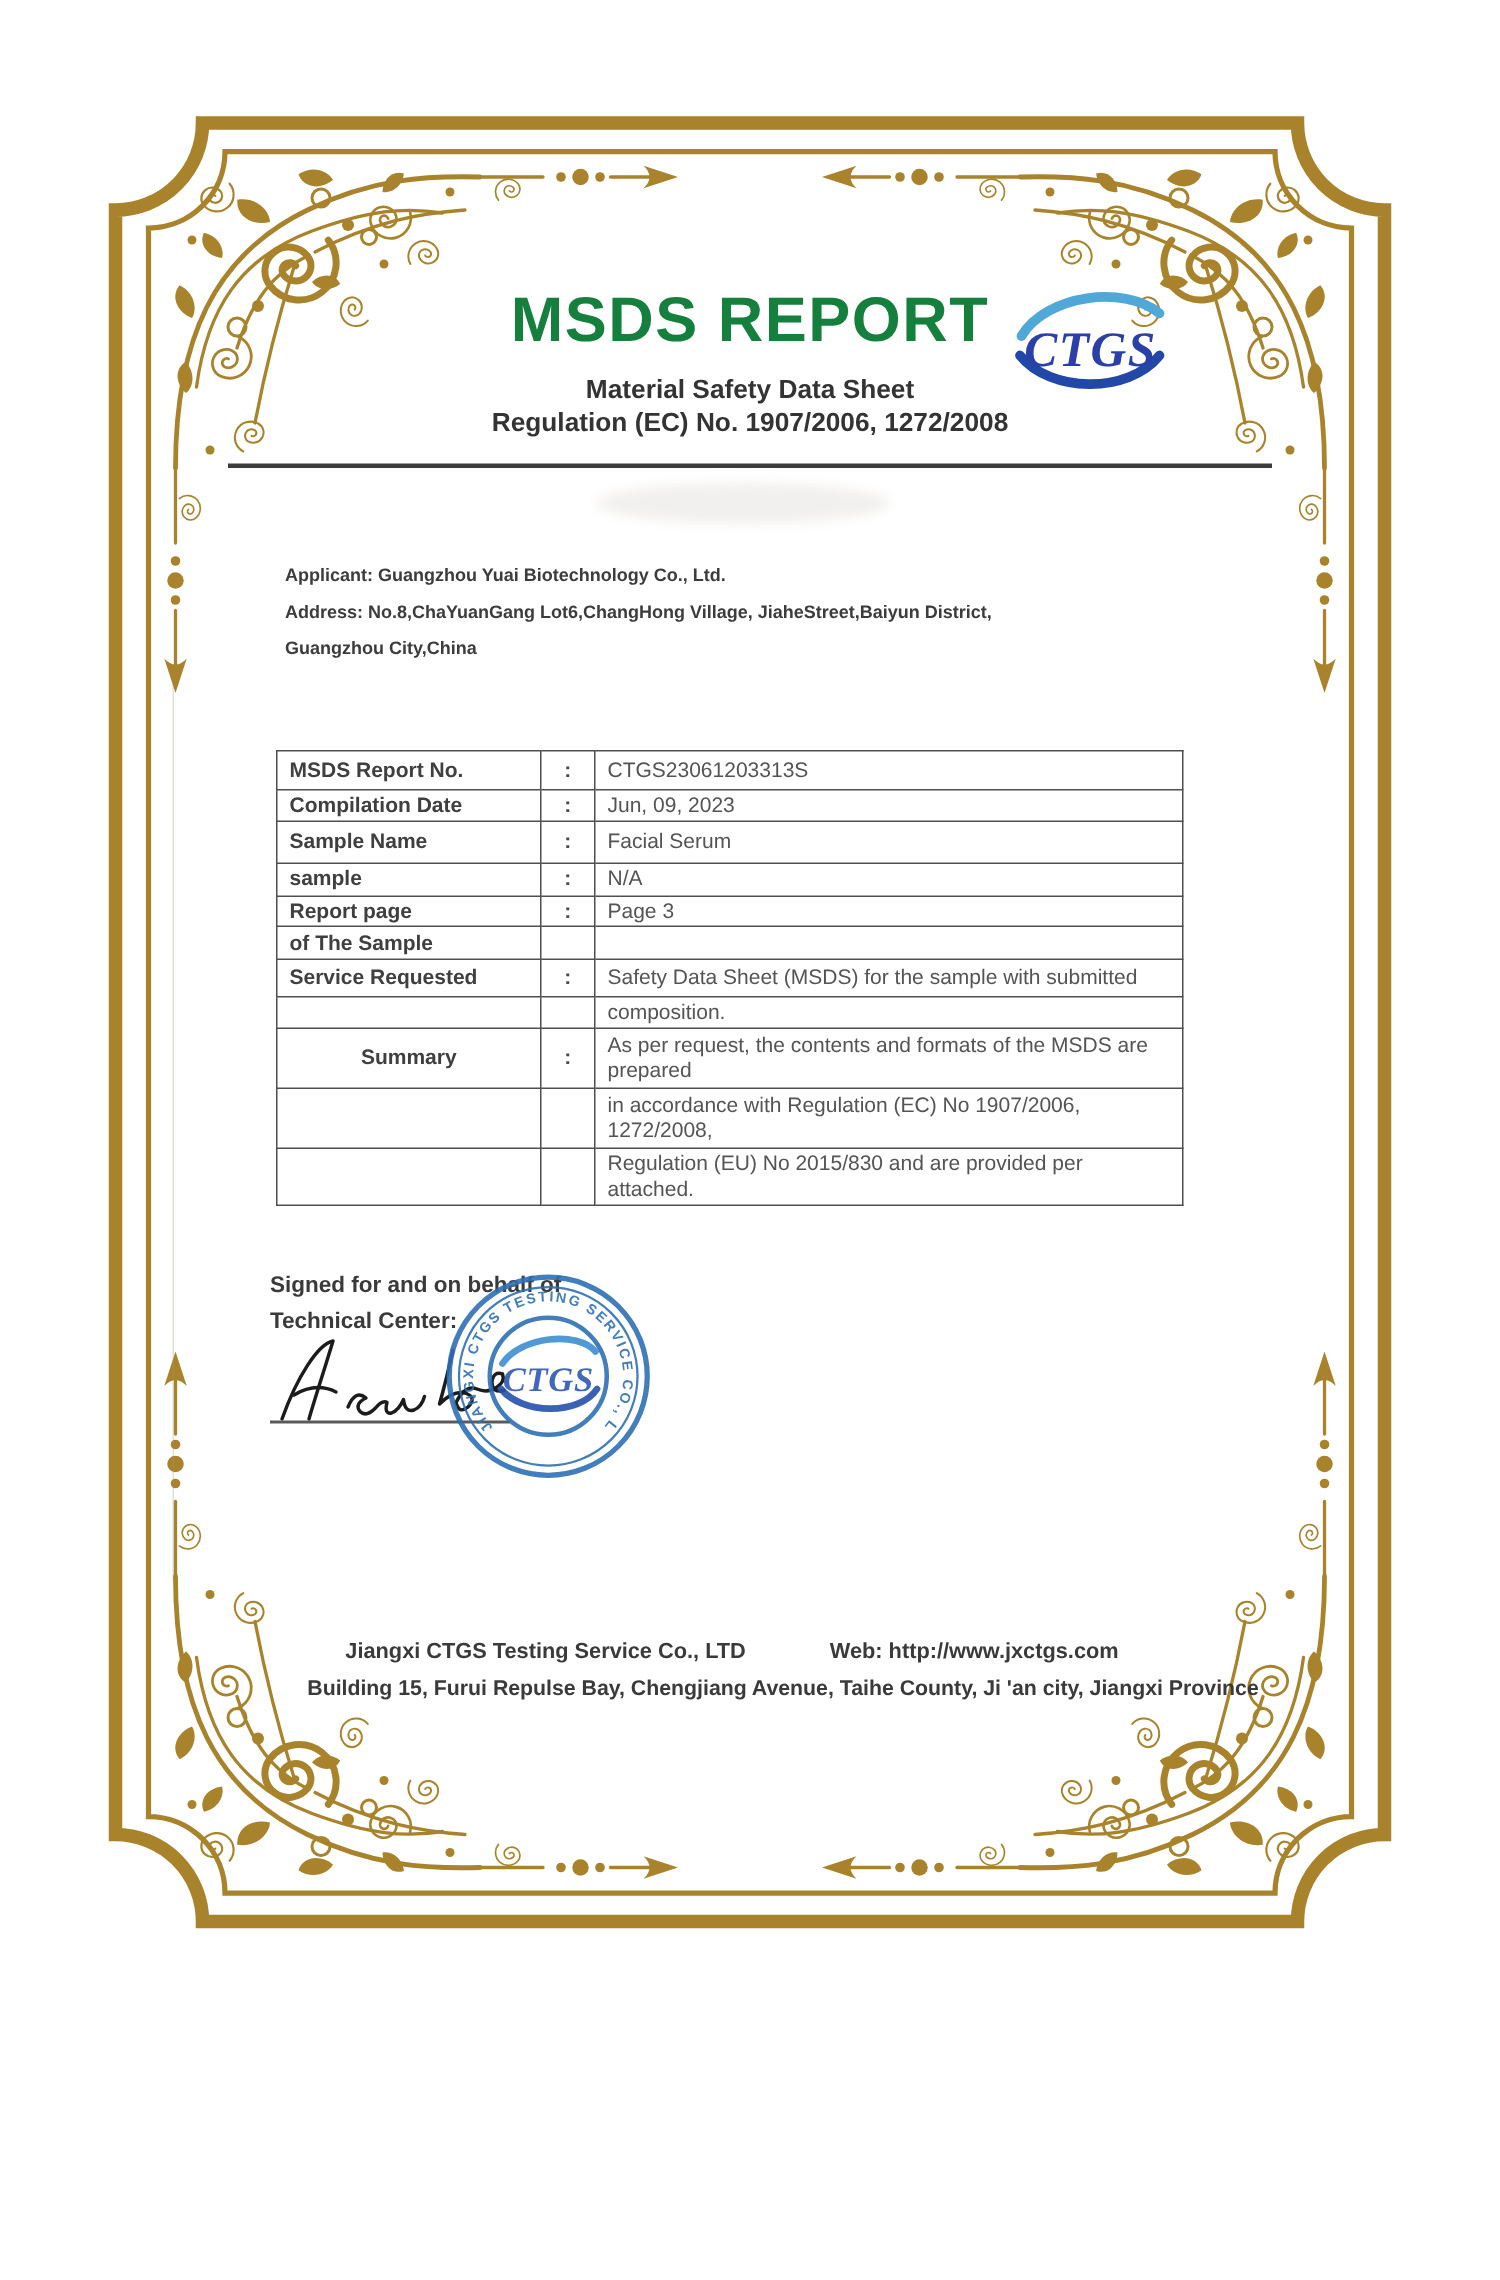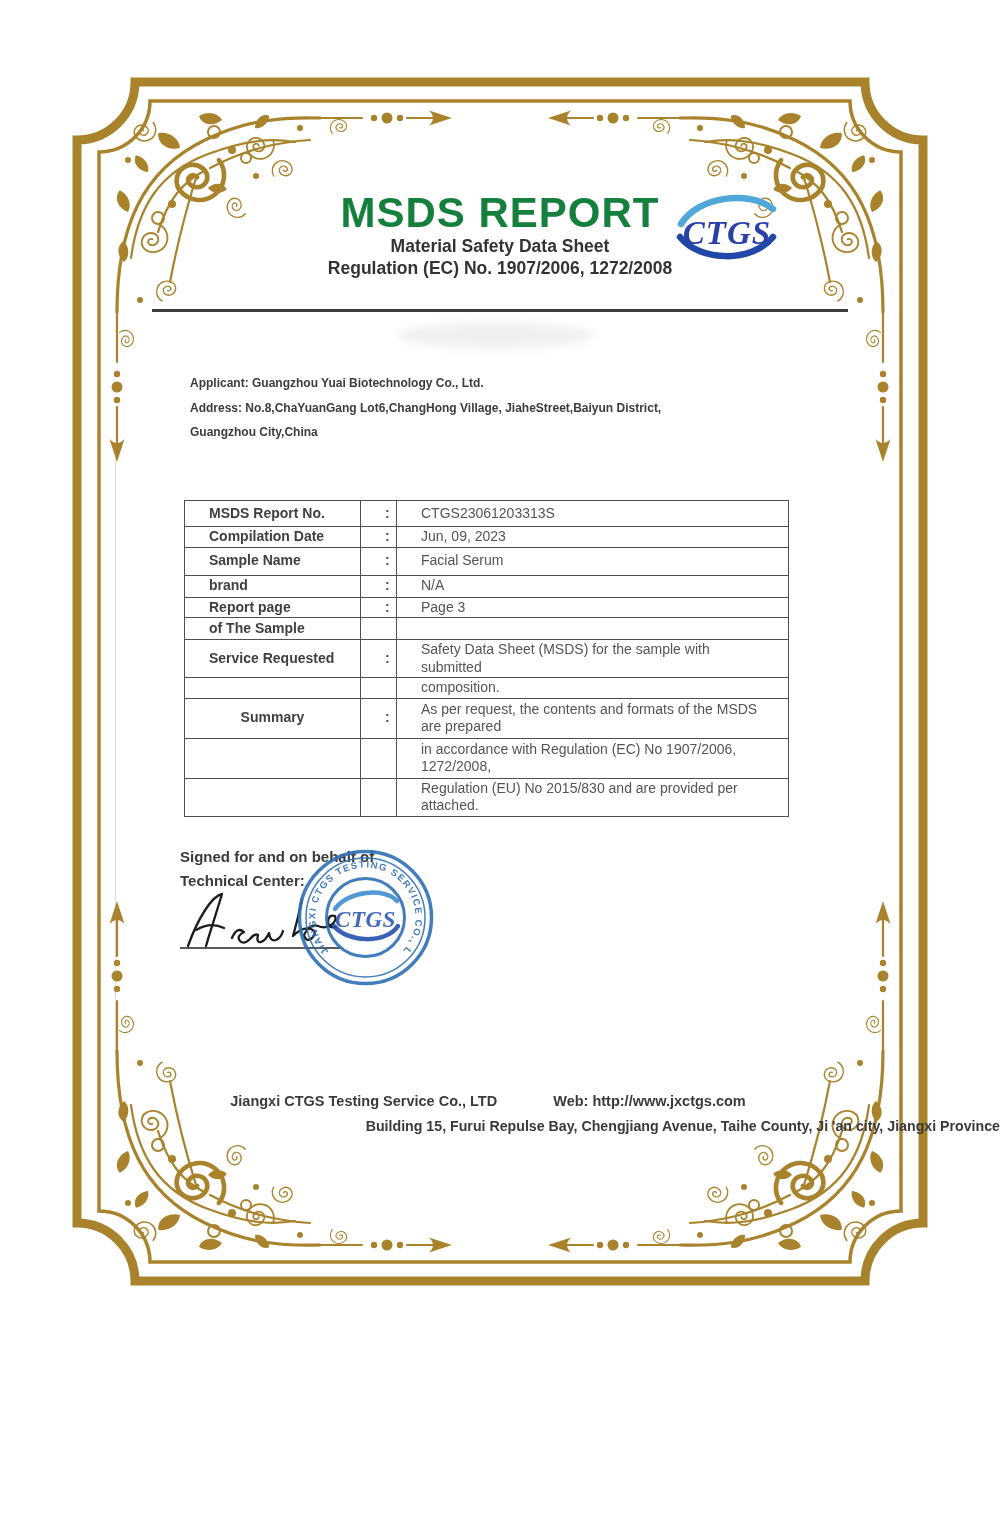--- a/index.html
+++ b/index.html
@@ -13,38 +13,38 @@
   .outerframe{fill:none;stroke:#A9832C;stroke-width:9;}
   .innerframe{fill:none;stroke:#A9832C;stroke-width:3.5;}
   .s3{fill:none;stroke:#A9832C;stroke-width:3.2;stroke-linecap:round;}
   .s2{fill:none;stroke:#A9832C;stroke-width:2.2;stroke-linecap:round;}
   .f{fill:#A9832C;stroke:none;}
   .oc{fill:none;stroke:#A9832C;stroke-width:2;}
 
   
   .head-block{left:150px;top:191px;width:700px;text-align:center;}
   .title{font-size:42px;font-weight:bold;letter-spacing:1px;color:#15803d;line-height:44px;}
-  .subtitle{font-size:17.5px;font-weight:bold;color:#333;line-height:22px;}
+  .subtitle{font-size:17.5px;font-weight:bold;color:#333;line-height:22px;margin-top:13px;}
   .rule{left:152px;top:309px;width:696px;height:2.5px;background:#3d3d3d;}
   .smudge{left:398px;top:322px;width:195px;height:27px;background:rgba(188,182,170,0.20);
           border-radius:50%;filter:blur(4px);}
 
   
   .logo-svg{left:676px;top:190px;}
   .logo-text{font-family:"Liberation Serif",serif;font-weight:bold;font-style:italic;
              font-size:33px;fill:#2B3FA8;letter-spacing:1px;}
 
   
   .applicant{left:190px;top:371px;width:640px;font-size:12px;font-weight:bold;
              color:#3c3c3c;line-height:24.5px;}
 
   
   table.msds{position:absolute;left:184px;top:500px;width:604px;border-collapse:collapse;
              font-size:14px;color:#4a4a4a;table-layout:fixed;}
-  table.msds td{border:1.5px solid #4f4f4f;padding:1px 24px;vertical-align:middle;line-height:17.5px;}
+  table.msds td{border:1.5px solid #4f4f4f;padding:1px 8px;vertical-align:middle;line-height:17.5px;}
   td.lbl{font-weight:bold;color:#3f3f3f;}
   td.cln{text-align:center;font-weight:bold;}
   td.val{color:#545454;}
   tr.h26{height:26px;} tr.h20{height:20px;} tr.h28{height:28px;margin-left:46px;} tr.h22{height:22px;}
   tr.h25{height:25px;} tr.h18{height:18px;} tr.h40{height:40px;} tr.h36{height:36px;}
   td.nb-b{border-bottom:none;} td.nb-t{border-top:none;text-align:center;}
 
   
   .sig-line{left:180px;font-size:15px;font-weight:bold;color:#3a3a3a;}
   .sig-svg{left:182px;top:888px;}
@@ -53,21 +53,21 @@
   .stampstroke{fill:none;stroke:#2E6FB5;}
   .ringtxt{font-size:9.5px;font-weight:bold;letter-spacing:1.3px;fill:#2E6FB5;
            font-family:"Liberation Sans",sans-serif;}
   .stamp-logo-text{font-family:"Liberation Serif",serif;font-weight:bold;font-style:italic;
                    font-size:23px;fill:#2E58B5;letter-spacing:0.5px;}
   .ink{fill:none;stroke:#1c1c1c;stroke-width:2.3;stroke-linecap:round;stroke-linejoin:round;}
 
   
   .footer-row{left:0;right:0;top:1093px;display:flex;justify-content:center;gap:56px;
               font-size:14.5px;font-weight:bold;color:#3a3a3a;transform:translateX(-12px);}
-  .footer-addr{left:0;right:0;top:1118px;text-align:right;font-size:14.2px;font-weight:bold;color:#3a3a3a;padding-left:44px;}
+  .footer-addr{left:0;right:0;top:1118px;text-align:center;font-size:14.2px;font-weight:bold;color:#3a3a3a;padding-left:44px;}
 
   .faintline{left:115px;top:455px;width:1.2px;height:600px;background:rgba(160,148,112,0.30);}
 </style>
 </head>
 <body>
 
 <div class="page">
 
   <svg class="border-svg" width="1000" height="1520" viewBox="0 0 1000 1520">
     <defs>
@@ -173,21 +173,21 @@
       <td class="lbl">Compilation Date</td>
       <td class="cln">:</td>
       <td class="val">Jun, 09, 2023</td>
     </tr>
     <tr class="h28">
       <td class="lbl">Sample Name</td>
       <td class="cln">:</td>
       <td class="val">Facial Serum</td>
     </tr>
     <tr class="h22">
-      <td class="lbl">brand</td>
+      <td class="lbl">sample</td>
       <td class="cln">:</td>
       <td class="val">N/A</td>
     </tr>
     <tr class="h20">
       <td class="lbl">Report page</td>
       <td class="cln">:</td>
       <td class="val">Page 3</td>
     </tr>
     <tr class="h22">
       <td class="lbl">of The Sample</td>

